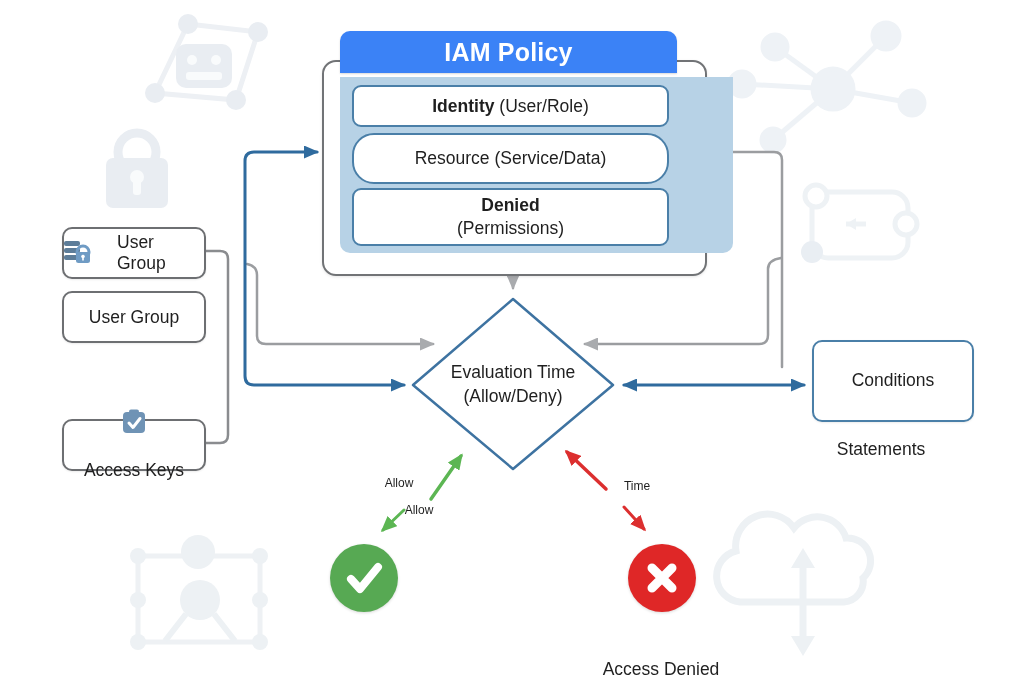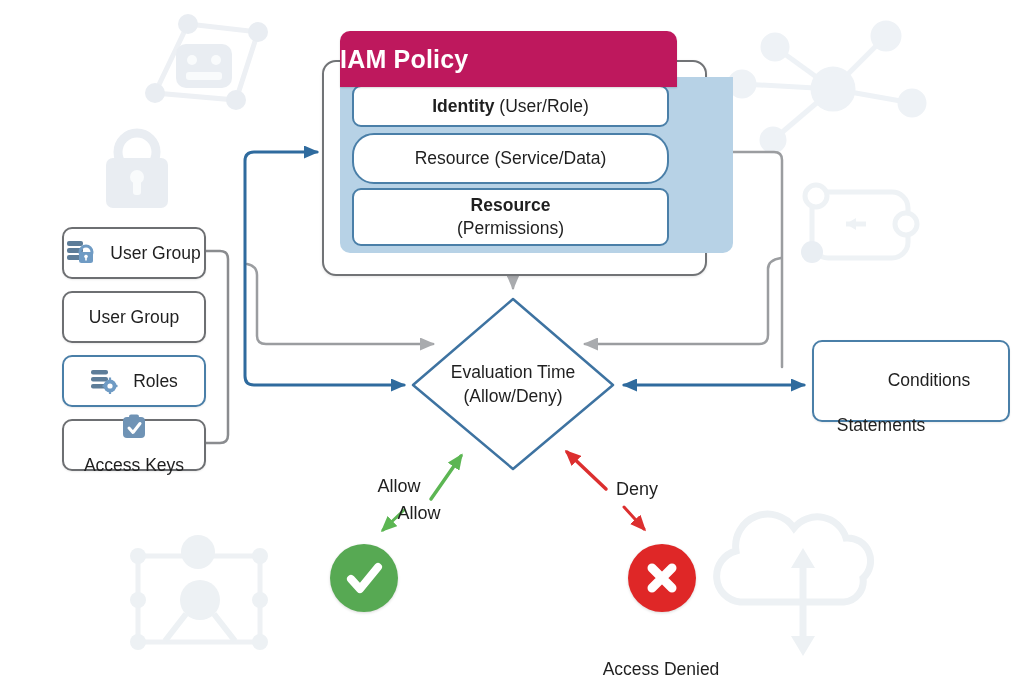--- a/index.html
+++ b/index.html
@@ -18,65 +18,64 @@
   .iam-outer{
     left:322px;top:60px;width:381px;height:212px;
     border:2.5px solid #717376;border-radius:14px;background:#ffffff;
     box-shadow:0 1px 3px rgba(0,0,0,.10);
   }
   .iam-panel{
     left:340px;top:77px;width:393px;height:176px;
     background:#b7d2e6;border-radius:0 0 10px 10px;
   }
   .iam-header{
-    left:340px;top:31px;width:337px;height:56px;
-    background:#be185d;border-radius:10px 10px 0 0;
-    display:flex;align-items:center;justify-content:flex-start;
+    left:340px;top:31px;width:337px;height:42px;
+    background:#3b82f6;border-radius:10px 10px 0 0;
+    display:flex;align-items:center;justify-content:center;
     color:#ffffff;font-size:25px;font-weight:bold;letter-spacing:.2px;
     box-shadow:0 1px 2px rgba(0,0,0,.15);
   }
   .policy-row{
     position:absolute;left:12px;width:313px;background:#ffffff;
     border:2px solid #4a7fa8;border-radius:9px;
     display:flex;flex-direction:column;align-items:center;justify-content:center;
     font-size:17.5px;line-height:1.3;text-align:center;
   }
   .policy-row .inline b{font-weight:bold;}
 
   
   .side-box{
     left:62px;width:140px;height:48px;background:#ffffff;
     border:2px solid #6d6f72;border-radius:10px;
-    display:flex;align-items:center;justify-content:center;gap:15px;
+    display:flex;align-items:center;justify-content:center;gap:25px;
     font-size:17.5px;box-shadow:0 1px 2px rgba(0,0,0,.08);
   }
   .side-box.blue{border-color:#4a7fa8;}
   .side-box svg{flex:0 0 auto;}
 
   
   .diamond-label{
     left:428px;top:355px;width:170px;height:60px;
     display:flex;flex-direction:column;align-items:center;justify-content:center;
     font-size:17.5px;line-height:1.35;text-align:center;
   }
 
   .cond-box{
     left:812px;top:340px;width:158px;height:78px;background:#ffffff;
     border:2px solid #4a7fa8;border-radius:10px;
     display:flex;flex-direction:column;align-items:center;justify-content:center;
     font-size:17.5px;line-height:1.35;text-align:center;
     box-shadow:0 1px 2px rgba(0,0,0,.08);
-    padding-left:36px;
   }
   .statements{
-    left:806px;top:414px;width:150px;
+    left:806px;top:438px;width:150px;
     font-size:17.5px;line-height:1.35;text-align:center;
   }
 
-  .flow-label{font-size:18px;}
+  .flow-label{font-size:12px;}
   .result-circle{
     width:68px;height:68px;border-radius:50%;
     display:flex;align-items:center;justify-content:center;
     box-shadow:0 1px 3px rgba(0,0,0,.15);
   }
   .granted{left:330px;top:544px;background:#57a953;}
   .denied{left:628px;top:544px;background:#df2727;}
   .result-label{
     width:146px;text-align:center;font-size:17.5px;
   }
@@ -196,21 +195,21 @@
 
   <div class="abs iam-outer node"></div>
   <div class="abs iam-panel top">
     <div class="policy-row" style="top:8px;height:38px;">
       <span class="inline"><b>Identity</b><span> (User/Role)</span></span>
     </div>
     <div class="policy-row" style="top:56px;height:47px;border-radius:22px;">
       <span class="inline"><b></b><span>Resource (Service/Data)</span></span>
     </div>
     <div class="policy-row" style="top:111px;height:54px;">
-      <b>Resource</b>
+      <b>Denied</b>
       <span>(Permissions)</span>
     </div>
   </div>
   <div class="abs iam-header top">
     <span>IAM Policy</span>
   </div>
 
   <div class="abs side-box node" style="top:227px;">
     <svg width="28" height="26" viewBox="0 0 28 26">
       <rect x="0" y="1" width="16" height="5" rx="2" fill="#5d7d99"></rect>
@@ -221,36 +220,20 @@
       <circle cx="19" cy="16.5" r="1.8" fill="#ffffff"></circle>
         <rect x="18.2" y="17" width="1.6" height="3.5" fill="#ffffff"></rect>
     </svg>
     <span>User Group</span>
   </div>
 
   <div class="abs side-box node" style="top:291px;">
     <span>User Group</span>
   </div>
 
-  <div class="abs side-box blue node" style="top:355px;">
-    <svg width="28" height="26" viewBox="0 0 28 26">
-      <rect x="1" y="2" width="17" height="4.5" rx="2" fill="#5d7d99"></rect>
-      <rect x="1" y="9" width="17" height="4.5" rx="2" fill="#5d7d99"></rect>
-      <rect x="1" y="16" width="17" height="4.5" rx="2" fill="#5d7d99"></rect>
-      <circle cx="20" cy="18" r="6.5" fill="#6f9bc4"></circle>
-      <circle cx="20" cy="18" r="2.6" fill="#ffffff"></circle>
-      <g stroke="#6f9bc4" stroke-width="2.2">
-        <line x1="20" y1="9.5" x2="20" y2="12"></line>
-          <line x1="20" y1="24" x2="20" y2="26.5"></line>
-        <line x1="12.5" y1="18" x2="15" y2="18"></line>
-          <line x1="25" y1="18" x2="27.5" y2="18"></line>
-      </g>
-    </svg>
-    <span>Roles</span>
-  </div>
 
   <div class="abs side-box node" style="top:419px;flex-direction:column;">
     <svg width="26" height="26" viewBox="0 0 26 26">
       <rect x="2" y="3" width="22" height="21" rx="4" fill="#6f93b5"></rect>
       <rect x="8" y="0.5" width="10" height="6" rx="2" fill="#6f93b5"></rect>
       <path d="M8,14 l4,4.5 L19,9.5" fill="none" stroke="#ffffff" stroke-width="3" stroke-linecap="round" stroke-linejoin="round"></path>
     </svg>
     <span>Access Keys</span>
   </div>
 
@@ -261,21 +244,21 @@
 
   <div class="abs cond-box node">
     <span>Conditions</span>
   </div>
   <div class="abs statements node">
     <div>Statements</div>
   </div>
 
   <div class="abs flow-label top" style="left:372px;top:476px;width:54px;text-align:center;">Allow</div>
   <div class="abs flow-label top" style="left:392px;top:503px;width:54px;text-align:center;">Allow</div>
-  <div class="abs flow-label top" style="left:612px;top:479px;width:50px;text-align:center;">Deny</div>
+  <div class="abs flow-label top" style="left:612px;top:479px;width:50px;text-align:center;">Time</div>
 
   <div class="abs result-circle granted node">
     <svg width="44" height="40" viewBox="0 0 44 40">
       <path d="M9,21 L18,31 L36,9" fill="none" stroke="#ffffff" stroke-width="8" stroke-linecap="round" stroke-linejoin="round"></path>
     </svg>
   </div>
   <div class="abs result-circle denied node">
     <svg width="40" height="40" viewBox="0 0 40 40">
       <path d="M10,10 L30,30 M30,10 L10,30" fill="none" stroke="#ffffff" stroke-width="9" stroke-linecap="round"></path>
     </svg>

